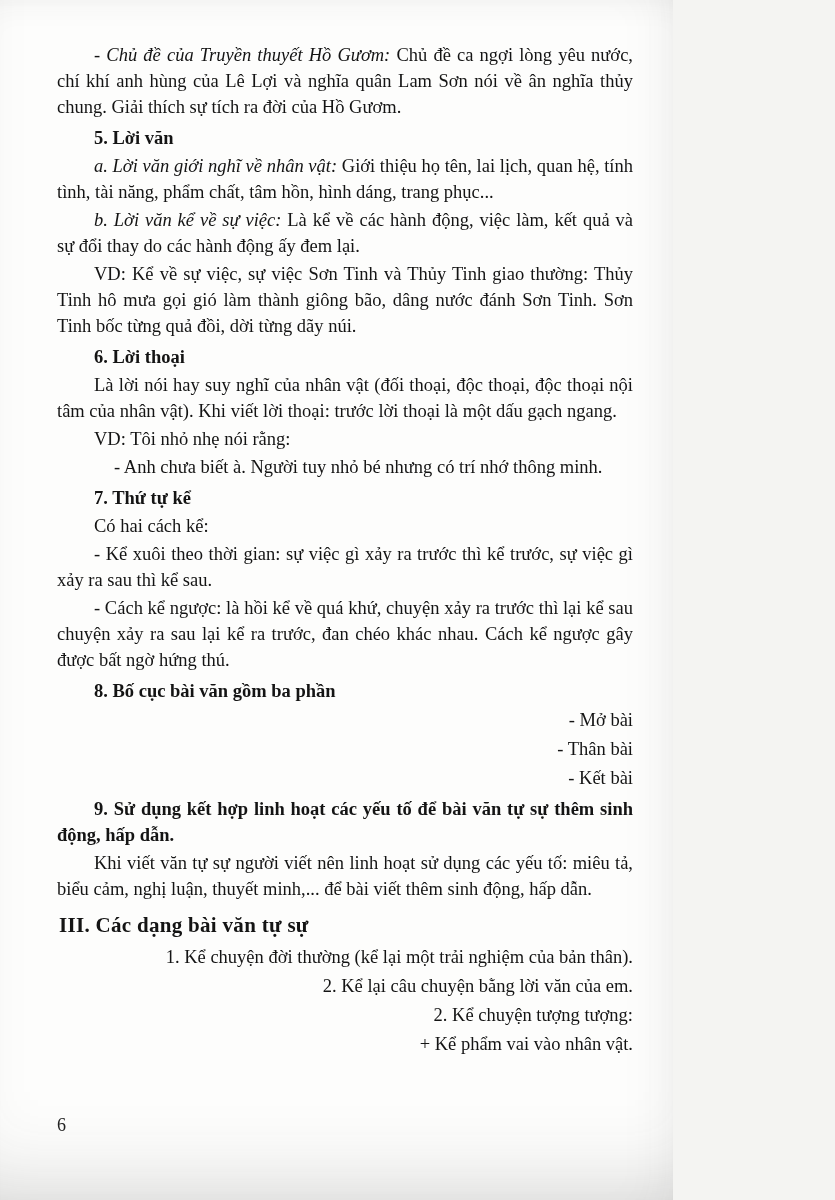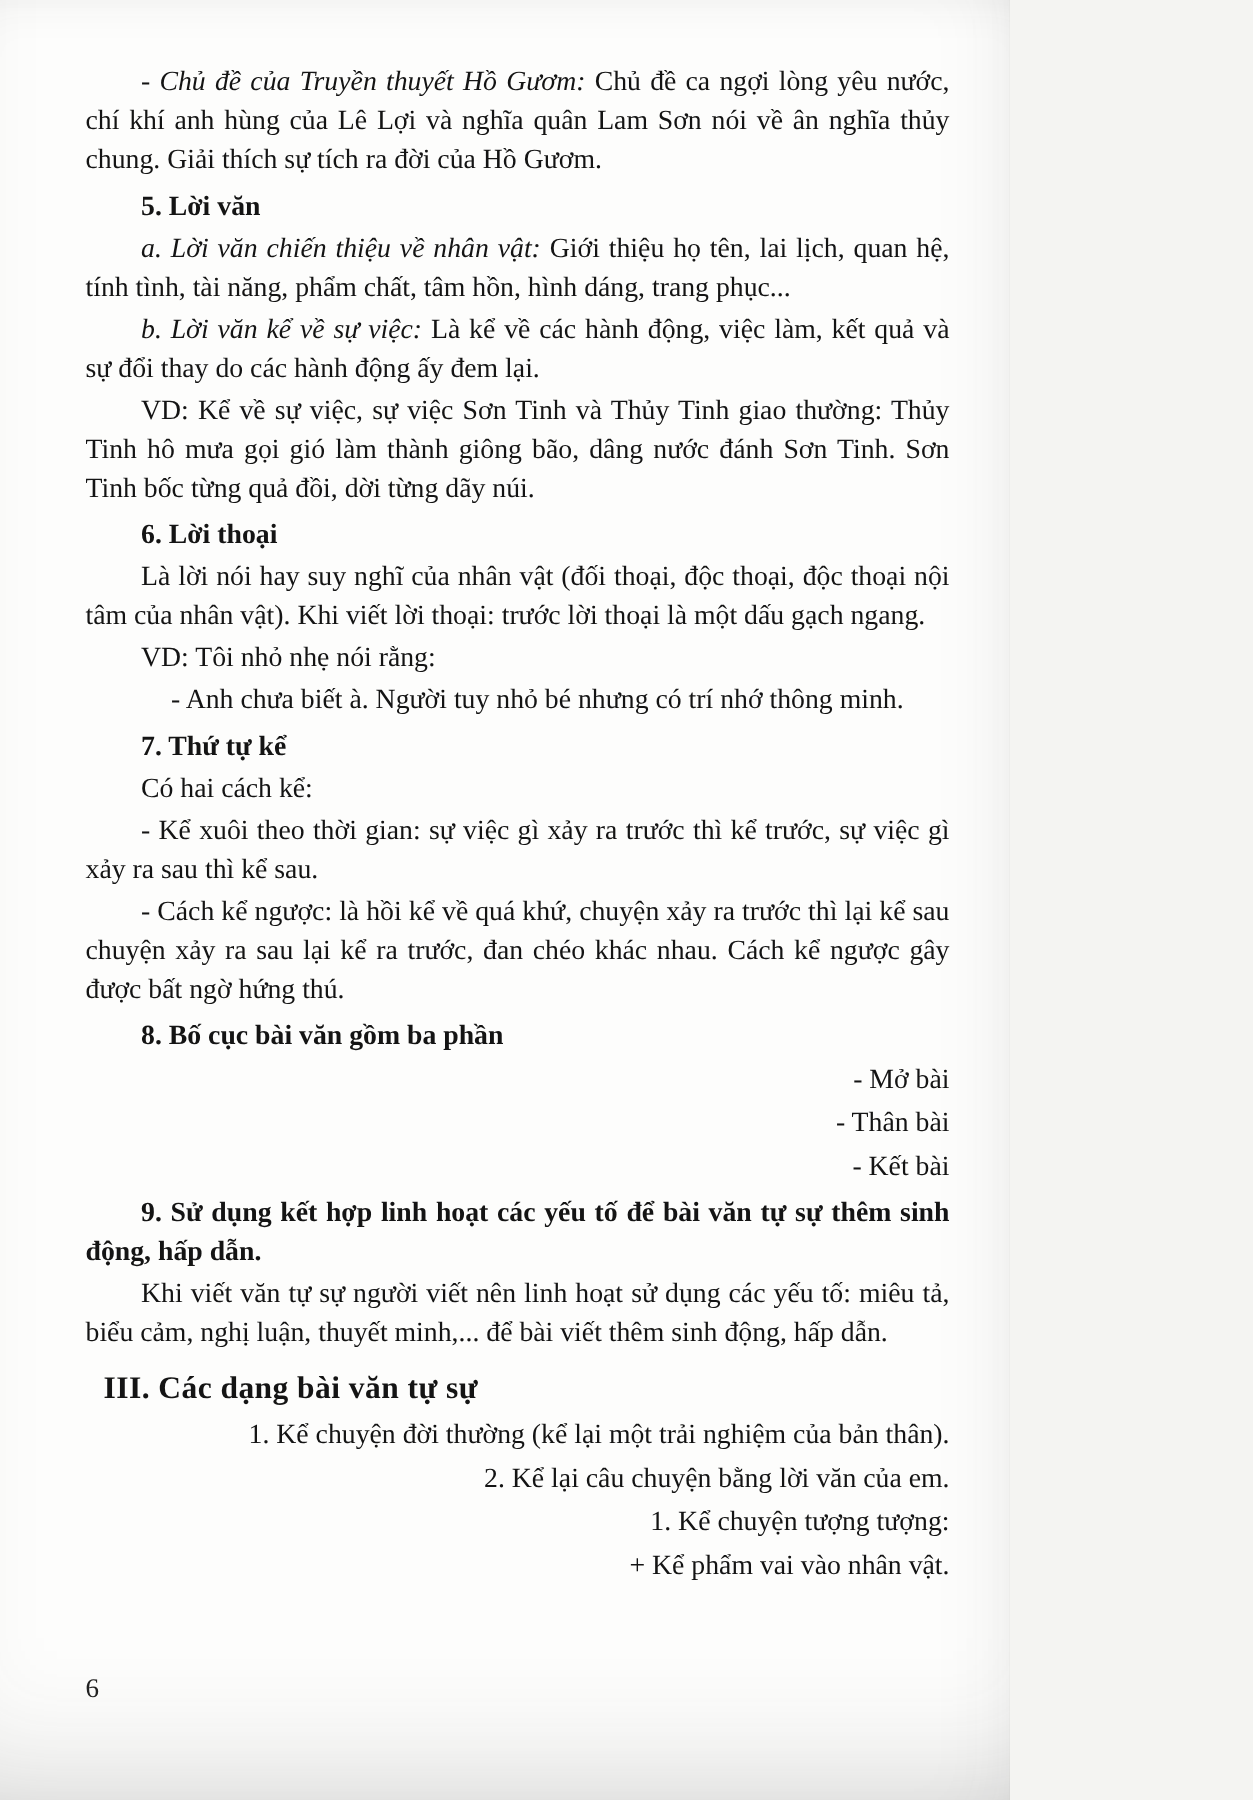--- a/index.html
+++ b/index.html
@@ -36,41 +36,41 @@
     margin: 5px 0 2px 0;
   }
   .lead { font-style: italic; }
   .sub-indent { text-indent: 57px; text-align: left; }
   .list-item { text-indent: 33px; margin: 3px 0; text-align: right; }
   .section-heading {
     font-weight: bold;
     font-size: 21px;
     letter-spacing: 0.3px;
     text-indent: 0;
-    margin: 10px 0 6px 12px;
+    margin: 10px 0 6px 2px;
   }
   .page-number {
     position: absolute;
     left: 57px;
     top: 1115px;
     font-size: 18px;
     color: #222;
   }
 </style>
 </head>
 <body>
 
 <div class="page">
   <div class="content">
 
     <p class="para"><span class="lead">- Chủ đề của Truyền thuyết Hồ Gươm:</span><span> Chủ đề ca ngợi lòng yêu nước, chí khí anh hùng của Lê Lợi và nghĩa quân Lam Sơn nói về ân nghĩa thủy chung. Giải thích sự tích ra đời của Hồ Gươm.</span></p>
 
     <p class="heading">5. Lời văn</p>
 
-    <p class="para"><span class="lead">a. Lời văn chiến thiệu về nhân vật:</span><span> Giới thiệu họ tên, lai lịch, quan hệ, tính tình, tài năng, phẩm chất, tâm hồn, hình dáng, trang phục...</span></p>
+    <p class="para"><span class="lead">a. Lời văn giới nghĩ về nhân vật:</span><span> Giới thiệu họ tên, lai lịch, quan hệ, tính tình, tài năng, phẩm chất, tâm hồn, hình dáng, trang phục...</span></p>
 
 
     <p class="para"><span class="lead">b. Lời văn kể về sự việc:</span><span> Là kể về các hành động, việc làm, kết quả và sự đổi thay do các hành động ấy đem lại.</span></p>
 
     <p class="para">VD: Kể về sự việc, sự việc Sơn Tinh và Thủy Tinh giao thường: Thủy Tinh hô mưa gọi gió làm thành giông bão, dâng nước đánh Sơn Tinh. Sơn Tinh bốc từng quả đồi, dời từng dãy núi.</p>
 
     <p class="heading">6. Lời thoại</p>
 
     <p class="para">Là lời nói hay suy nghĩ của nhân vật (đối thoại, độc thoại, độc thoại nội tâm của nhân vật). Khi viết lời thoại: trước lời thoại là một dấu gạch ngang.</p>
 
@@ -93,19 +93,19 @@
     <p class="list-item">- Kết bài</p>
 
     <p class="heading">9. Sử dụng kết hợp linh hoạt các yếu tố để bài văn tự sự thêm sinh động, hấp dẫn.</p>
 
     <p class="para">Khi viết văn tự sự người viết nên linh hoạt sử dụng các yếu tố: miêu tả, biểu cảm, nghị luận, thuyết minh,... để bài viết thêm sinh động, hấp dẫn.</p>
 
     <p class="section-heading">III. Các dạng bài văn tự sự</p>
 
     <p class="list-item">1. Kể chuyện đời thường (kể lại một trải nghiệm của bản thân).</p>
     <p class="list-item">2. Kể lại câu chuyện bằng lời văn của em.</p>
-    <p class="list-item">1. Kể chuyện tượng tượng:</p>
+    <p class="list-item">2. Kể chuyện tượng tượng:</p>
     <p class="list-item">+ Kể phẩm vai vào nhân vật.</p>
 
   </div>
 
   <div class="page-number">6</div>
 </div>
 
 </body></html>

